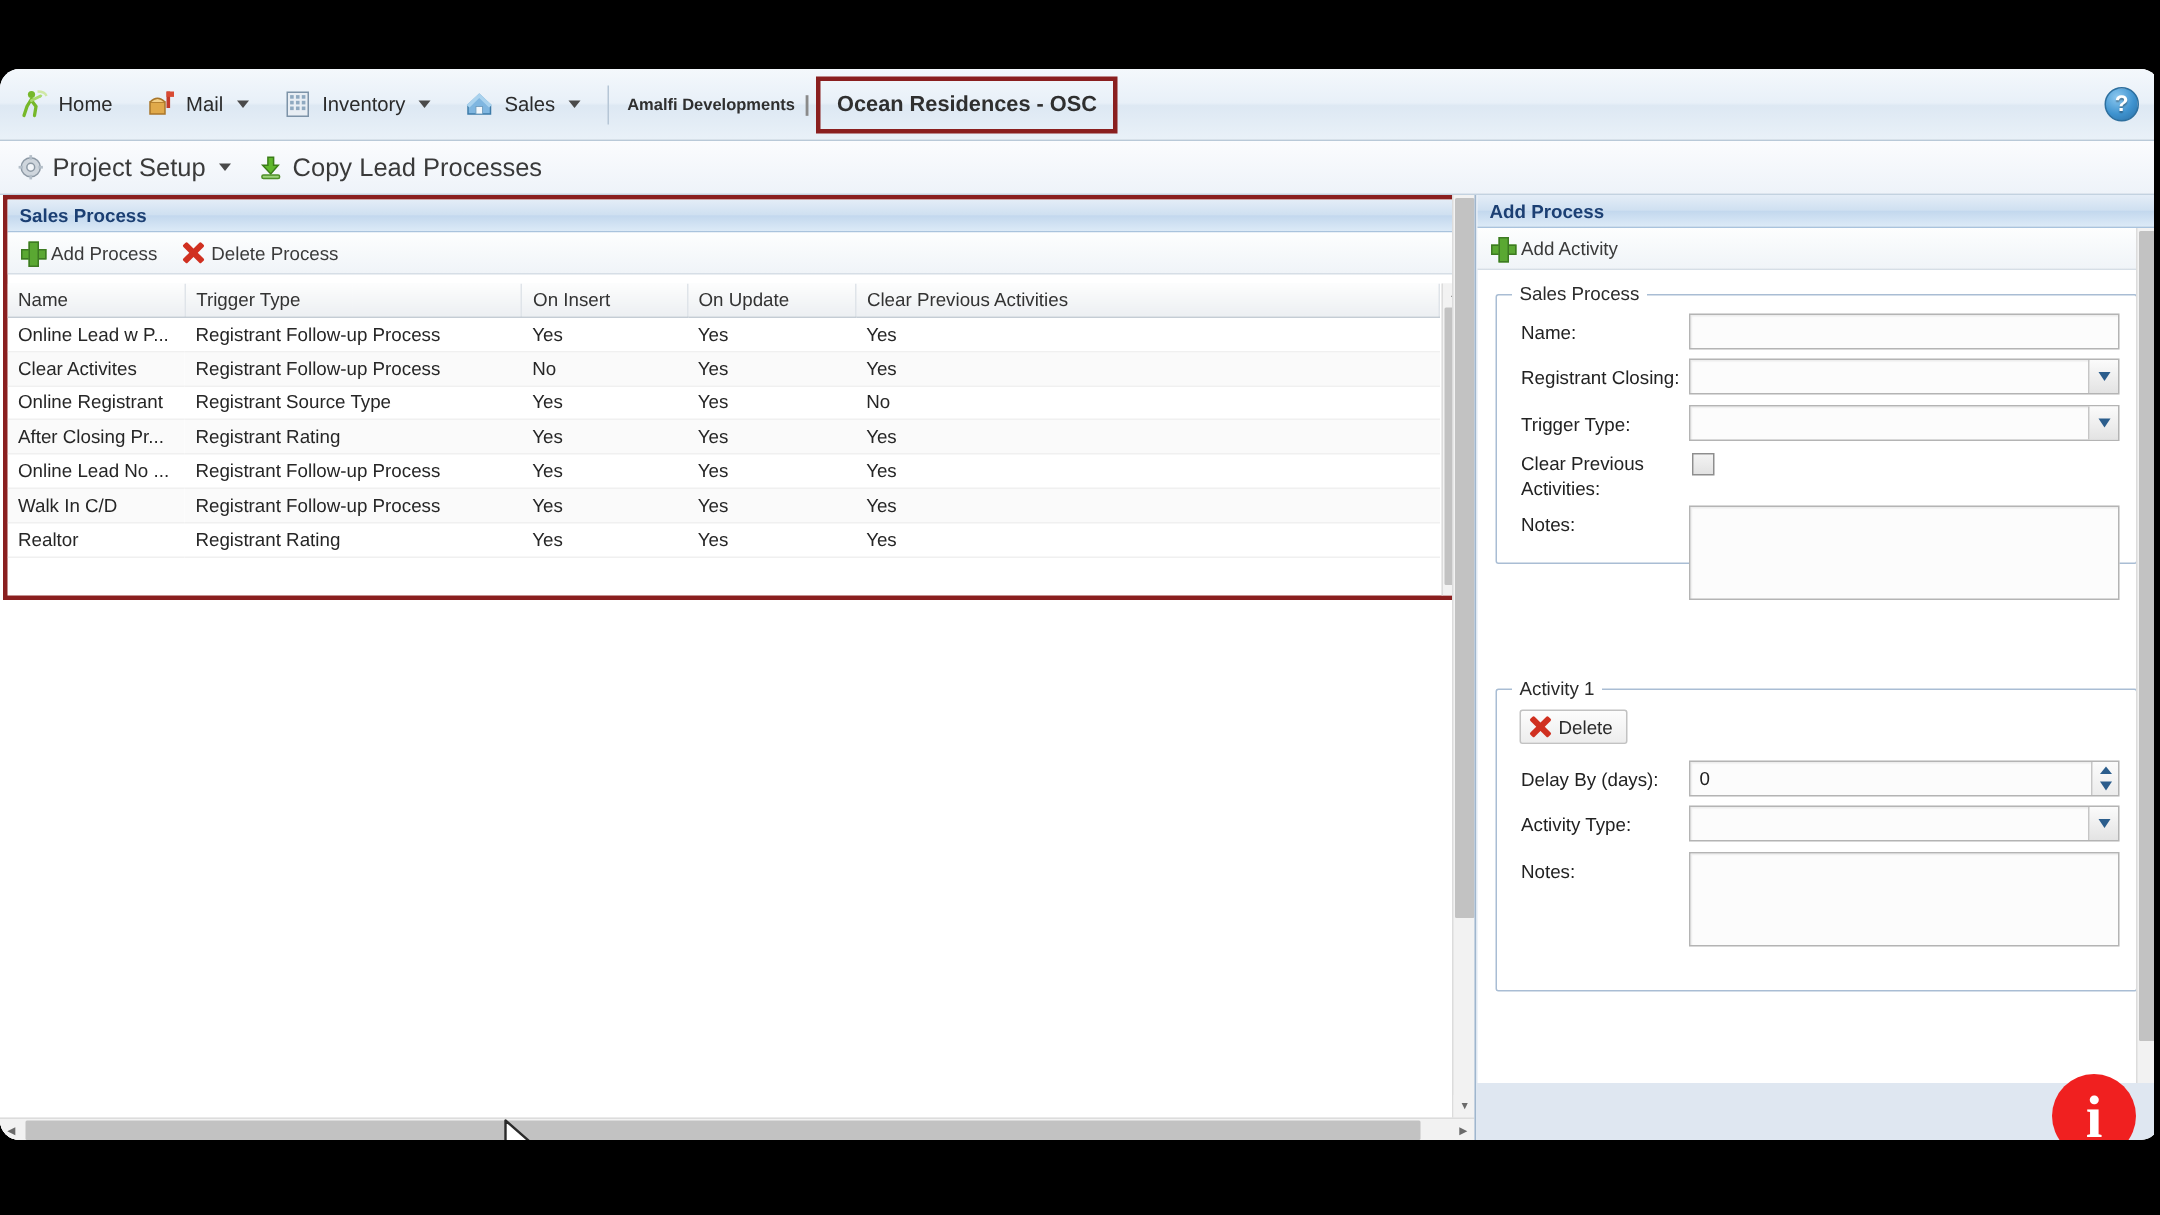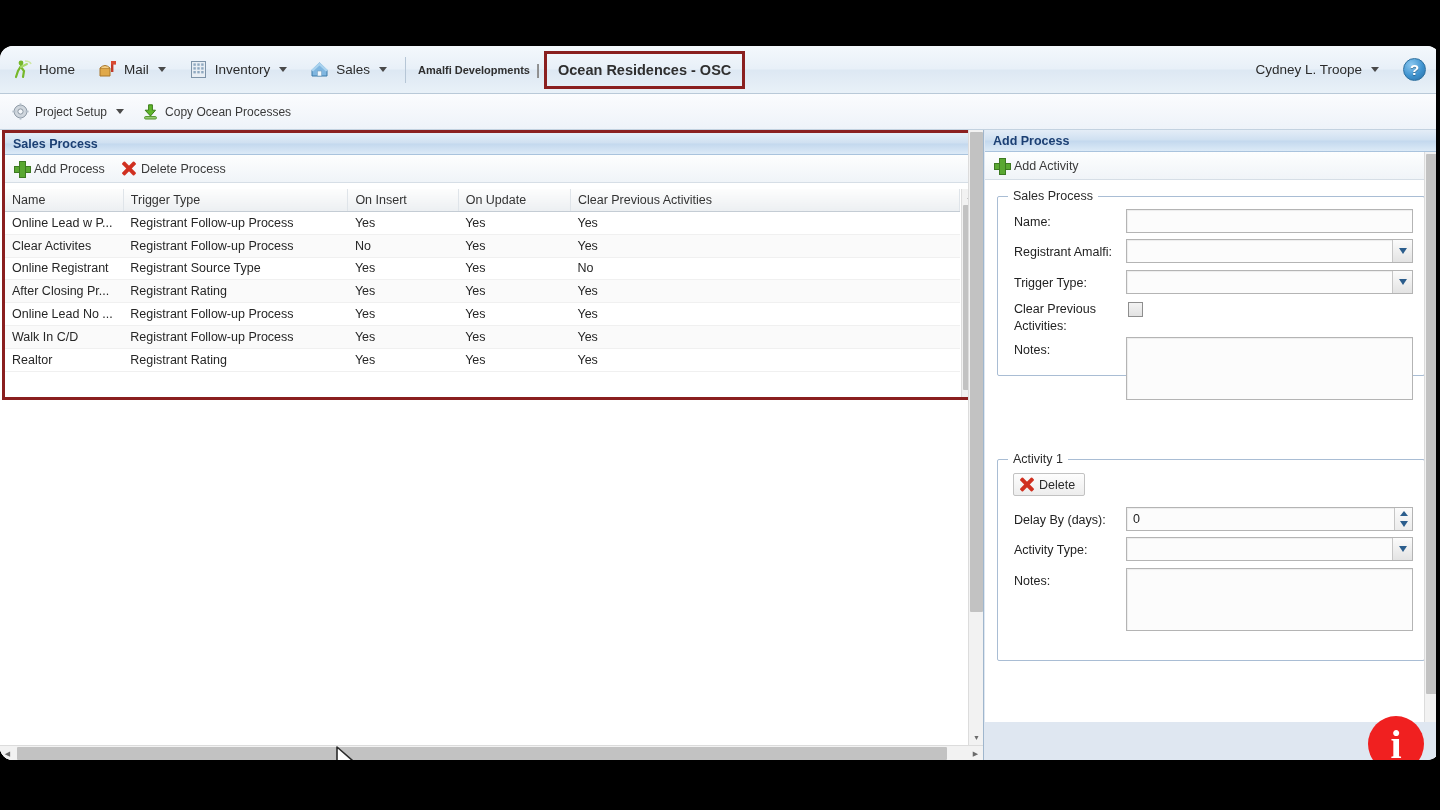--- a/index.html
+++ b/index.html
@@ -65,21 +65,21 @@
     text-shadow: 0 1px 1px #00000055;
   }
 
   
   .subbar {
     position:absolute; left:0; top:48px; width:1440px; height:36px;
     background: linear-gradient(to bottom, #fbfcfe 0%, #eef3f9 100%);
     border-bottom: 1px solid #c3d2e0;
     display:flex; align-items:center; padding-left: 12px; gap: 18px;
   }
-  .subbar-item { display:flex; align-items:center; gap:6px; font-size:12px; color:#3a3a3a;text-align:center; }
+  .subbar-item { display:flex; align-items:center; gap:6px; font-size:17px; color:#3a3a3a;text-align:center; }
 
   
   .panel-header {
     height: 22px; display:flex; align-items:center; padding-left: 8px;
     background: linear-gradient(to bottom, #e4edf7 0%, #cfe0f1 48%, #c3d8ee 52%, #dceaf7 100%);
     border-bottom: 1px solid #a9c3dd;
     font-size: 12.5px; font-weight: bold; color: #1b3f73;
   }
   .panel-toolbar {
     height: 28px; display:flex; align-items:center; gap: 16px; padding-left: 9px;
@@ -276,24 +276,20 @@
       <span class="caret"></span>
     </div>
 
     <div class="proj-sep"></div>
     <div class="proj-label">Amalfi Developments</div>
     <div class="proj-pipe">|</div>
     <div class="proj-current" style="border-color: rgb(138, 31, 31);">Ocean Residences - OSC</div>
 
     <div class="nav-spacer"></div>
 
-    <div class="nav-item">
-      <span class="user-name">Cydney L. Troope</span>
-      <span class="caret"></span>
-    </div>
     <div class="help-btn">?</div>
   </div>
 
   <div class="subbar">
     <div class="subbar-item">
       <span class="nav-icon" style="width:17px;height:17px">
         <svg width="17" height="17" viewBox="0 0 17 17">
           <circle cx="8.5" cy="8.5" r="6.4" fill="#cfd6dd" stroke="#8d99a5"></circle>
           <circle cx="8.5" cy="8.5" r="2.6" fill="#f3f6f9" stroke="#8d99a5"></circle>
           <g fill="#b4bec8">
@@ -307,21 +303,21 @@
       <span>Project Setup</span>
       <span class="caret"></span>
     </div>
     <div class="subbar-item">
       <span class="nav-icon" style="width:17px;height:17px">
         <svg width="17" height="17" viewBox="0 0 17 17">
           <path d="M6.6 1.8 h3.8 v5.4 h3.1 L8.5 13 L3.1 7.2 h3.5 z" fill="#5fb72c" stroke="#3b7c19"></path>
           <rect x="2.6" y="13.6" width="11.8" height="2.4" rx="1" fill="#9dd37b" stroke="#4e8f28"></rect>
         </svg>
       </span>
-      <span>Copy Ocean Processes</span>
+      <span>Copy Lead Processes</span>
     </div>
   </div>
 
   <div id="leftRegion">
 
     <div id="redBox" style="border-color: rgb(138, 31, 31);">
       <div id="salesPanel">
 
         <div class="panel-header">
           <span>Sales Process</span>
@@ -449,21 +445,21 @@
           <span>Add Activity</span>
         </div>
       </div>
 
       <div class="fieldset" style="left:12px; top:66px; width:428px; height:180px;">
         <span class="legend">Sales Process</span>
 
         <span class="flabel" style="left:16px; top:18px;">Name:</span>
         <input class="finput" style="left: 128px; top: 12px; width: 287px;" type="text" value="">
 
-        <span class="flabel" style="left:16px; top:48px;">Registrant Amalfi:</span>
+        <span class="flabel" style="left:16px; top:48px;">Registrant Closing:</span>
         <div class="fselect" style="left:128px; top:42px; width:287px;">
           <span style="position:absolute;left:6px;top:4px;font-size:12.5px;color:#222;"></span>
           <span class="arrowbox">
               <i class="dncaret"></i>
             </span>
         </div>
 
         <span class="flabel" style="left:16px; top:79px;">Trigger Type:</span>
         <div class="fselect" style="left:128px; top:73px; width:287px;">
           <span style="position:absolute;left:6px;top:4px;font-size:12.5px;color:#222;"></span>

